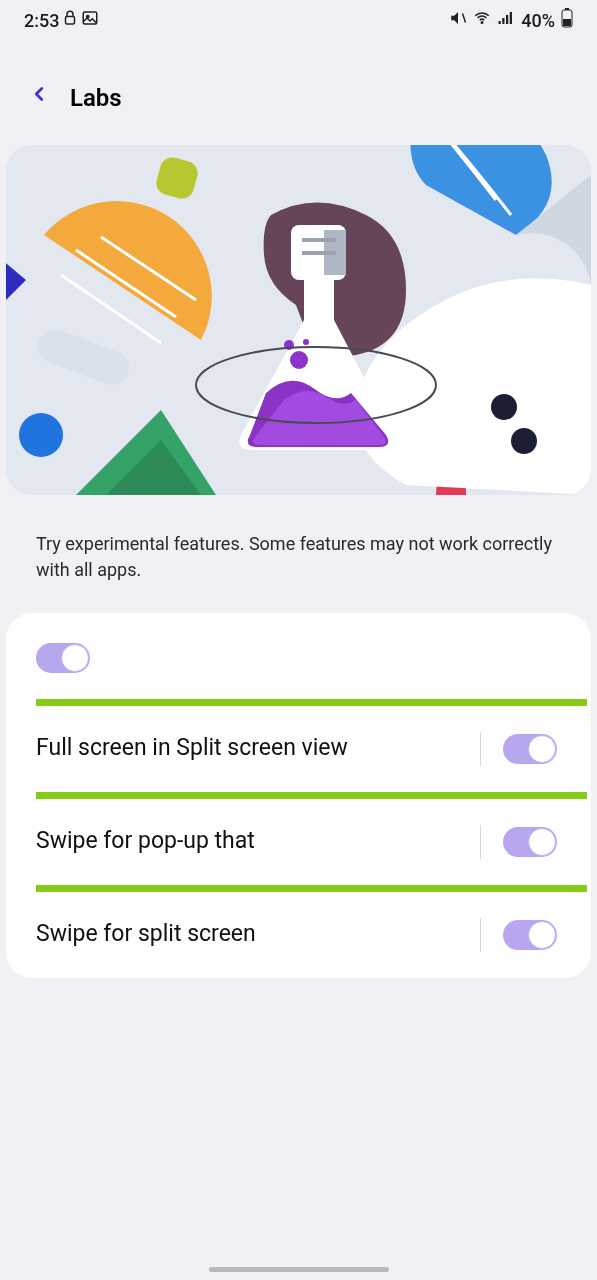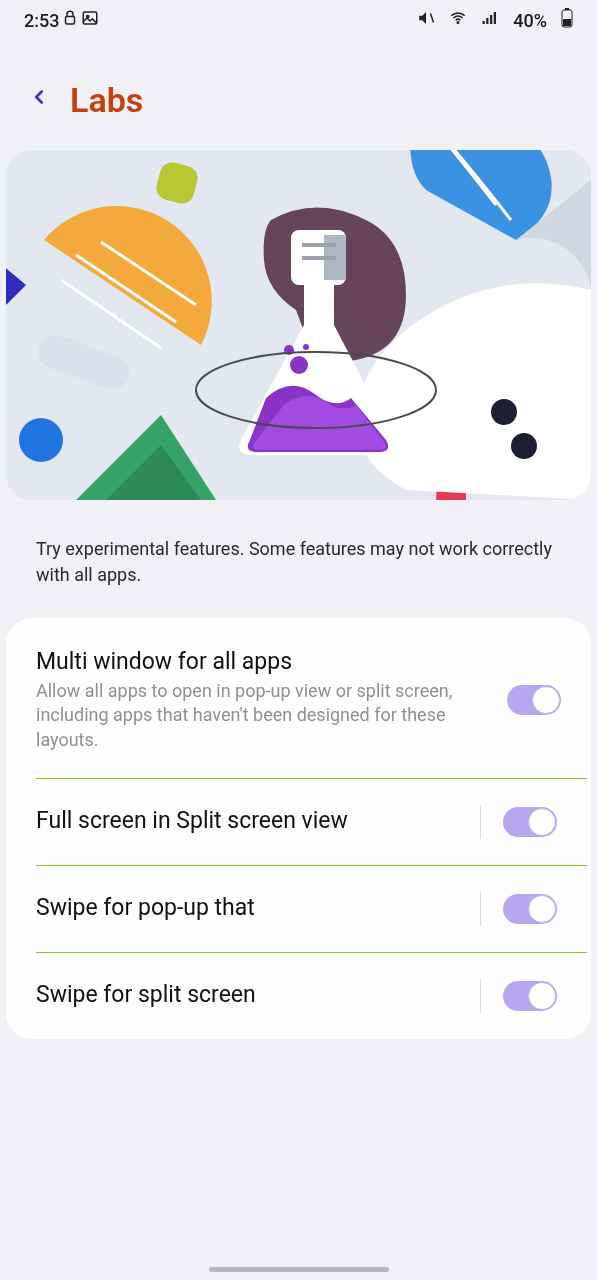--- a/index.html
+++ b/index.html
@@ -15,35 +15,35 @@
     height: 40px;
     display: flex;
     justify-content: space-between;
     align-items: center;
     padding: 0 24px;
     font-size: 18px;
     font-weight: 500;
     color: #1a1a1a;
   }
   .status-left { display: flex; align-items: center; gap: 2px; }
-  .status-right { display: flex; align-items: center; gap: 14px; }
+  .status-right { display: flex; align-items: center; gap: 6px; }
   .status-icon { width: 18px; height: 18px; }
   .header {
     display: flex;
     align-items: center;
     padding: 40px 28px 30px 28px;
     gap: 20px;
   }
   .back-btn {
     color: #4d2dcc;
     font-size: 28px;
   }
   .page-title {
-    color: #c2410c;
-    font-size: 34px;
+    color: #000000;
+    font-size: 24px;
     font-weight: 600;
   }
   .hero-card {
     margin: 0 6px;
     border-radius: 26px;
     background: #e3e8f0;
     height: 350px;
     overflow: hidden;
     position: relative;
   }
@@ -60,21 +60,21 @@
     border-radius: 26px;
     padding: 0 0;
   }
   .setting-row {
     display: flex;
     align-items: center;
     padding: 26px 30px;
     position: relative;
   }
   .setting-row + .setting-row {
-    border-top: 1px solid #84cc16;
+    border-top: 7px solid #84cc16;
     margin-left: 30px;
     padding-left: 0;
     margin-right:4px;
   }
   .setting-row.first { padding-top: 30px; }
   .setting-text { flex: 1; padding-right: 20px; }
   .setting-title {
     font-size: 23px;
     color: #111;
     margin-bottom: 4px;
@@ -230,24 +230,20 @@
     <ellipse cx="310" cy="240" rx="120" ry="38" fill="none" stroke="#4a4a55" stroke-width="2"></ellipse>
     <rect x="230" y="195" width="160" height="50" fill="#e3e8f0" opacity="0"></rect>
   </svg>
 </div>
 
 <div class="intro-text">Try experimental features. Some features may not work correctly with all apps.</div>
 
 <div class="settings-card">
 
   <div class="setting-row first">
-    <div class="setting-text">
-      <div class="setting-title">Multi window for all apps</div>
-      <div class="setting-desc">Allow all apps to open in pop-up view or split screen, including apps that haven't been designed for these layouts.</div>
-    </div>
     <div class="toggle">
         <div class="knob"></div>
       </div>
   </div>
 
   <div class="setting-row">
     <div class="setting-text">
       <div class="setting-title">Full screen in Split screen view</div>
     </div>
     <div class="vdiv"></div>

